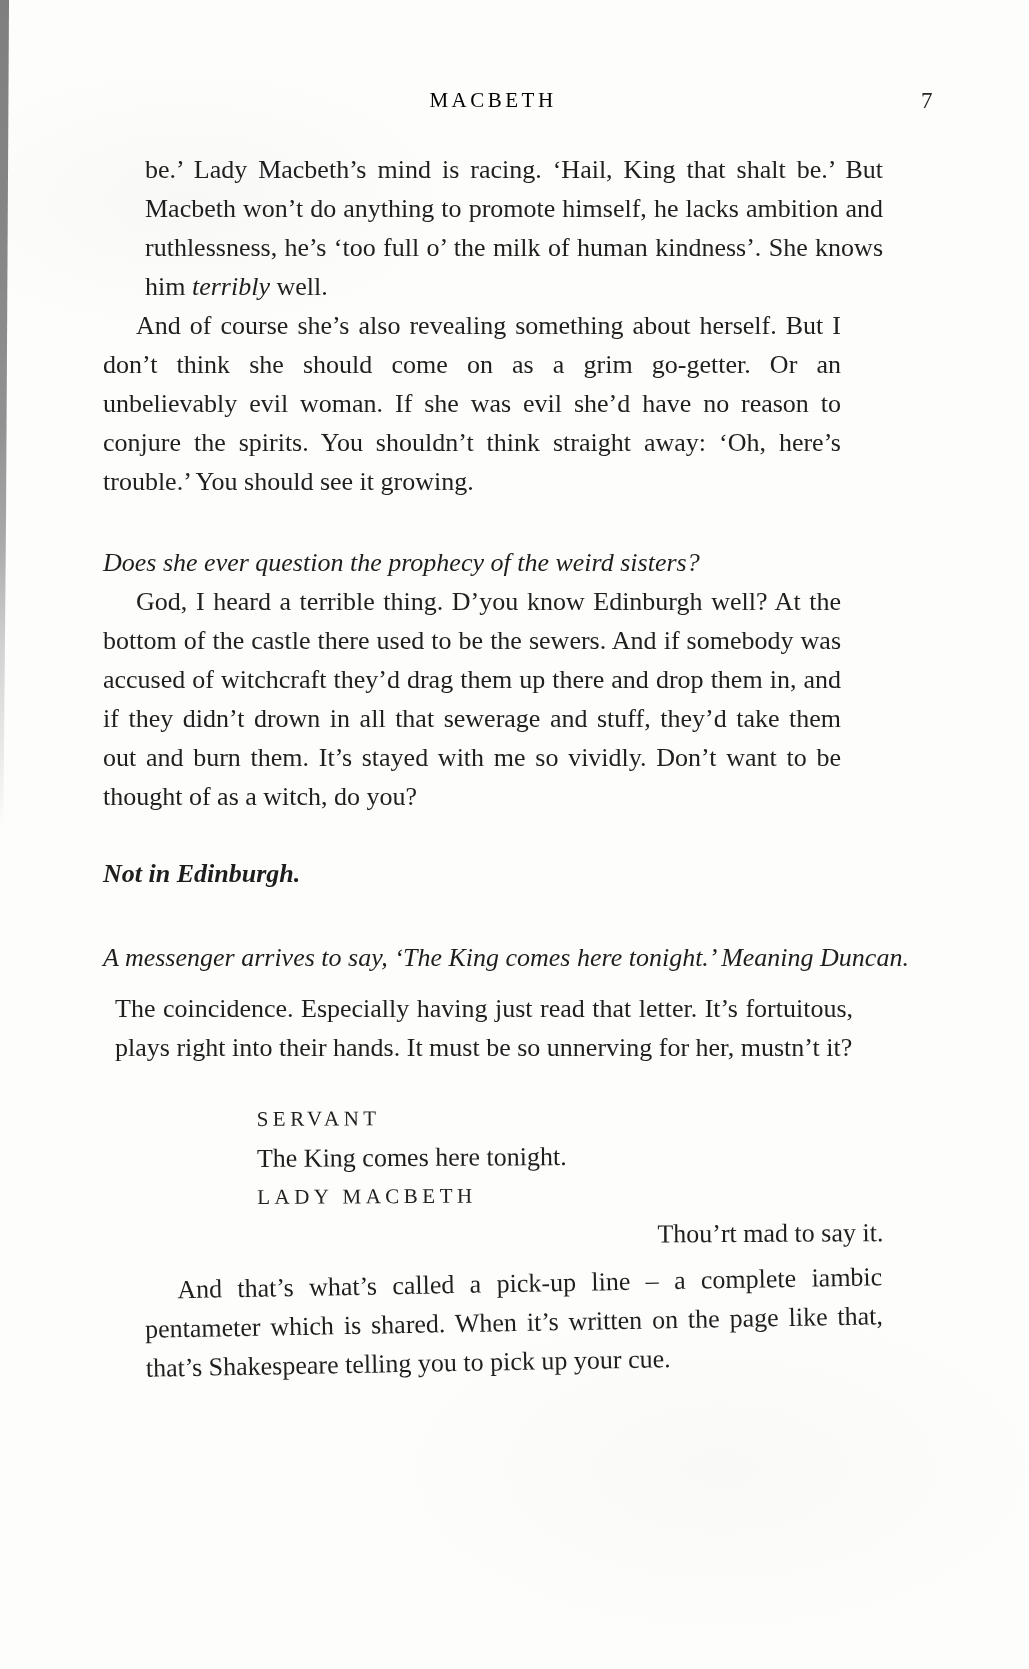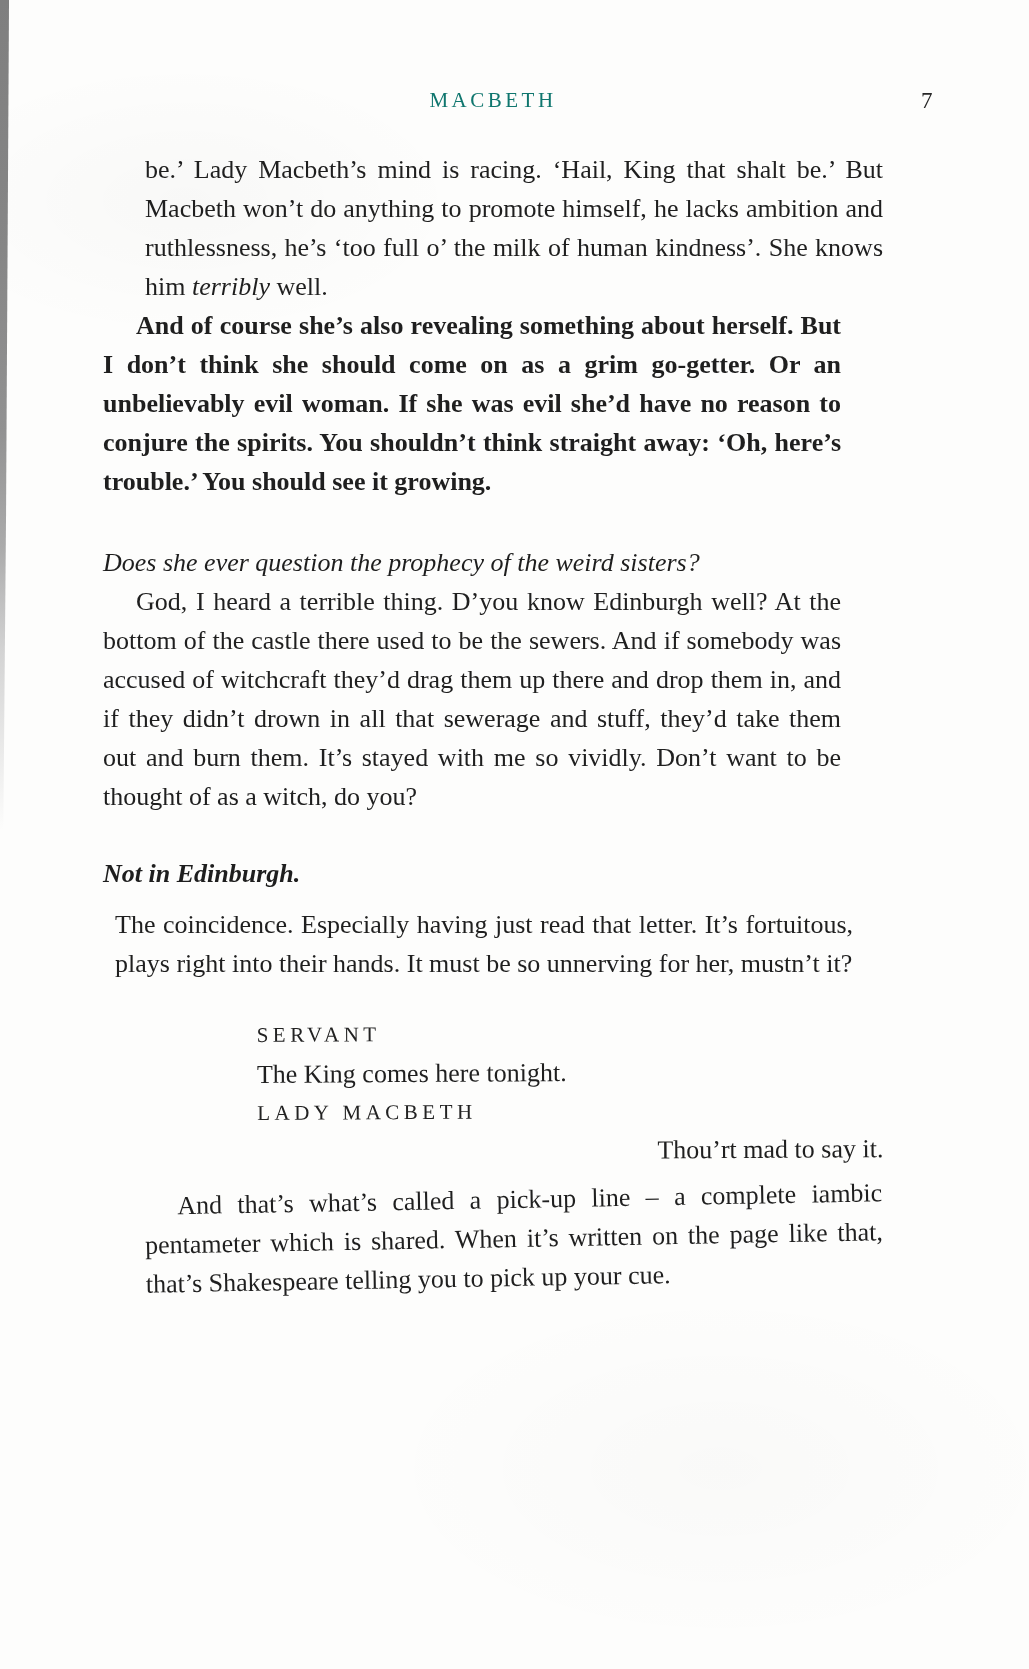--- a/index.html
+++ b/index.html
@@ -26,21 +26,21 @@
       #ababab 66%, #d2d2d2 78%, rgba(255,255,255,0) 100%);
     clip-path: polygon(0 0, 82% 0, 55% 62%, 30% 100%, 0 100%);
   }
 
   .running-head {
     position: absolute;
     top: 88px; left: 103px; width: 780px;
     text-align: center;
     font-size: 21px;
     letter-spacing: 3.5px;
-    color: #0f766e;
+    color: #000000;
   }
   .page-number {
     position: absolute;
     top: 88px; left: 921px;
     font-size: 23px;
     color: #262626;
   }
 
   .text-block {
     position: absolute;
@@ -94,30 +94,31 @@
 
 <div class="scan-edge"></div>
 
 <div class="running-head">MACBETH</div>
 <div class="page-number">7</div>
 
 <div class="text-block">
 
   <p class="a" style="margin-top:0; margin-bottom:0;"><span>be.’ Lady Macbeth’s mind is racing. ‘Hail, King that shalt be.’ But Macbeth won’t do anything to promote himself, he lacks ambition and ruthlessness, he’s ‘too full o’ the milk of human kindness’. She knows him </span><span class="it">terribly</span><span> well.</span></p>
 
-  <p class="a indent" style="margin:0;font-weight:bold;">And of course she’s also revealing something about herself. But I don’t think she should come on as a grim go-getter. Or an unbelievably evil woman. If she was evil she’d have no reason to conjure the spirits. You shouldn’t think straight away: ‘Oh, here’s trouble.’ You should see it growing.</p>
+  <p class="a indent" style="margin:0;">And of course she’s also revealing something about herself. But I don’t think she should come on as a grim go-getter. Or an unbelievably evil woman. If she was evil she’d have no reason to conjure the spirits. You shouldn’t think straight away: ‘Oh, here’s trouble.’ You should see it growing.</p>
 
   <div class="q gap-q">Does she ever question the prophecy of the weird sisters?</div>
 
 
   <p class="a indent" style="margin:0;">God, I heard a terrible thing. D’you know Edinburgh well? At the bottom of the castle there used to be the sewers. And if somebody was accused of witchcraft they’d drag them up there and drop them in, and if they didn’t drown in all that sewerage and stuff, they’d take them out and burn them. It’s stayed with me so vividly. Don’t want to be thought of as a witch, do you?</p>
 
   <div class="q gap-q2">Not in Edinburgh.</div>
 
 
+  <div class="q gap-q3">A messenger arrives to say, ‘The King comes here tonight.’ Meaning Duncan.</div>
 
   <p class="a" style="margin:12px;">The coincidence. Especially having just read that letter. It’s fortuitous, plays right into their hands. It must be so unnerving for her, mustn’t it?</p>
 
   <div class="playquote">
     <div class="speaker">SERVANT</div>
     <div class="dialogue-line">The King comes here tonight.</div>
     <div class="speaker">LADY MACBETH</div>
     <div class="dialogue-line dialogue-right">Thou’rt mad to say it.</div>
   </div>
 

